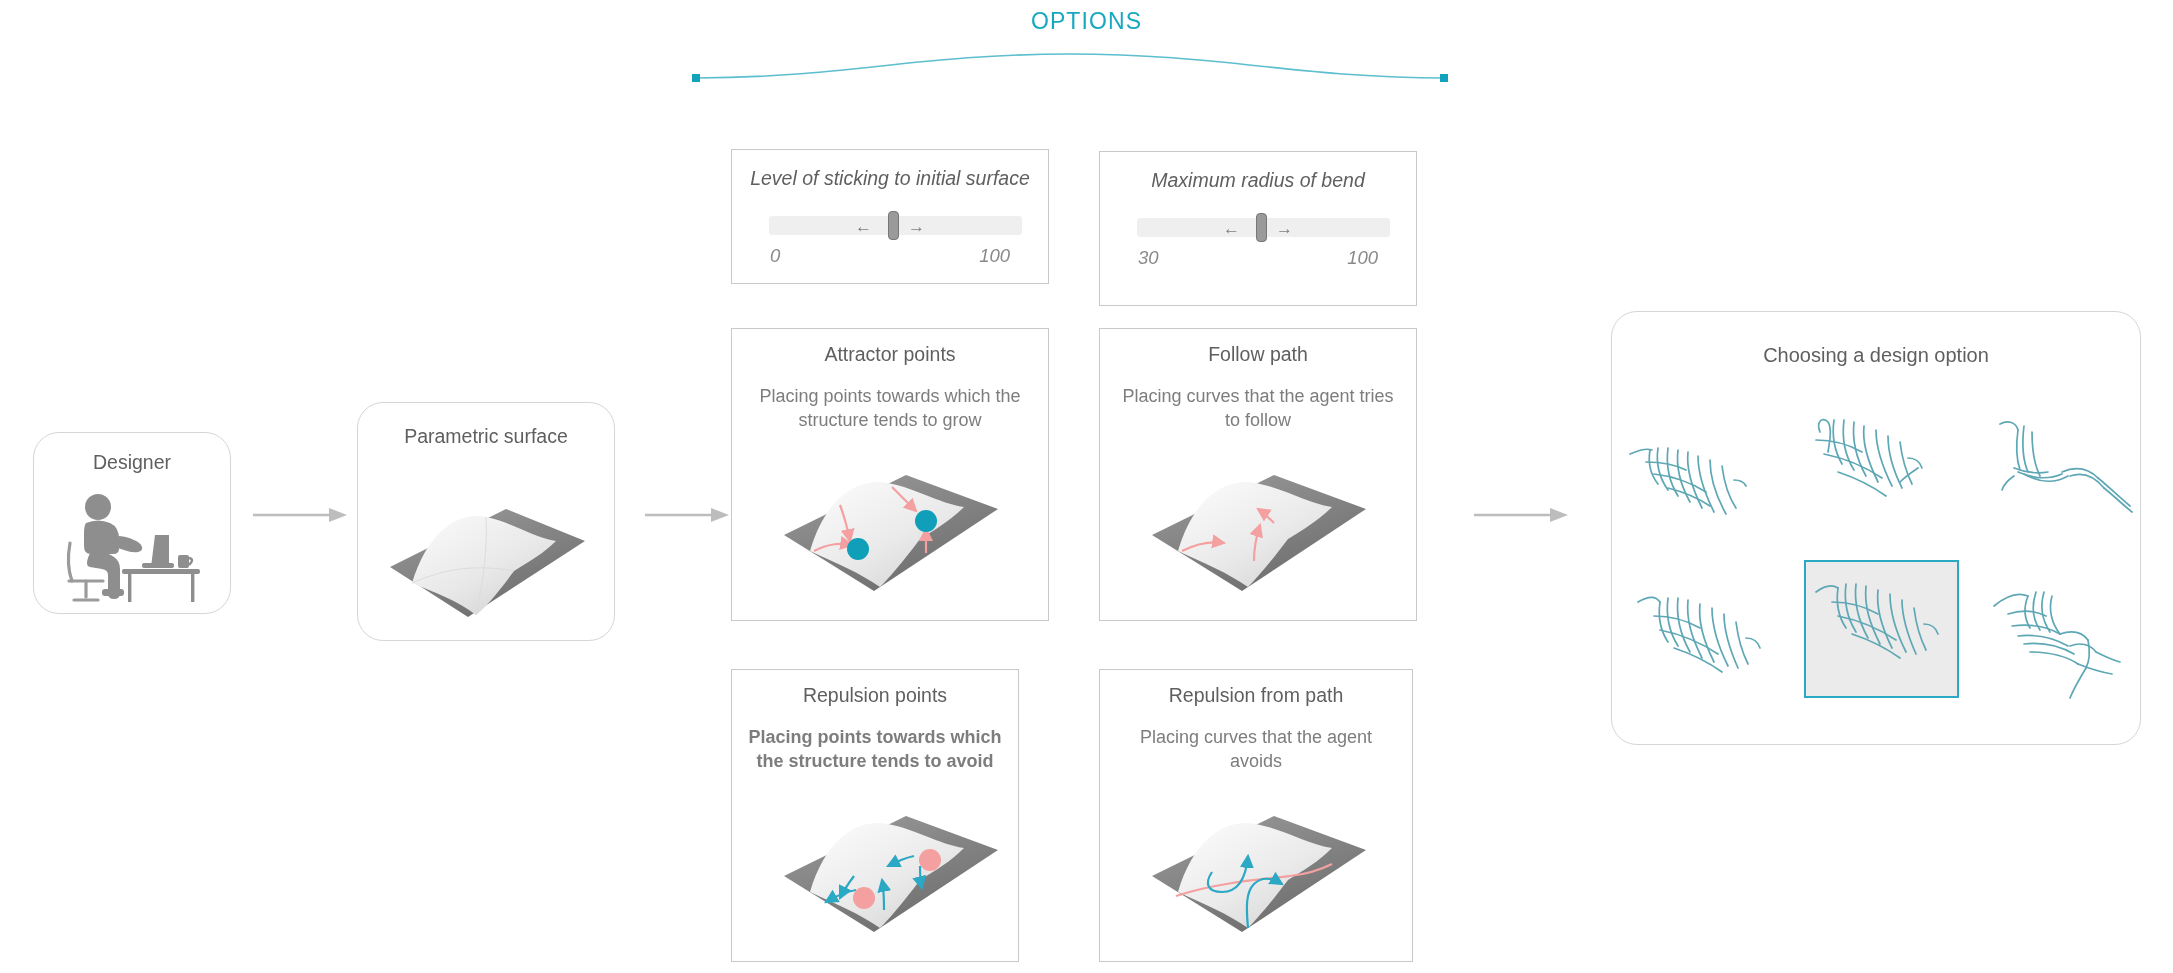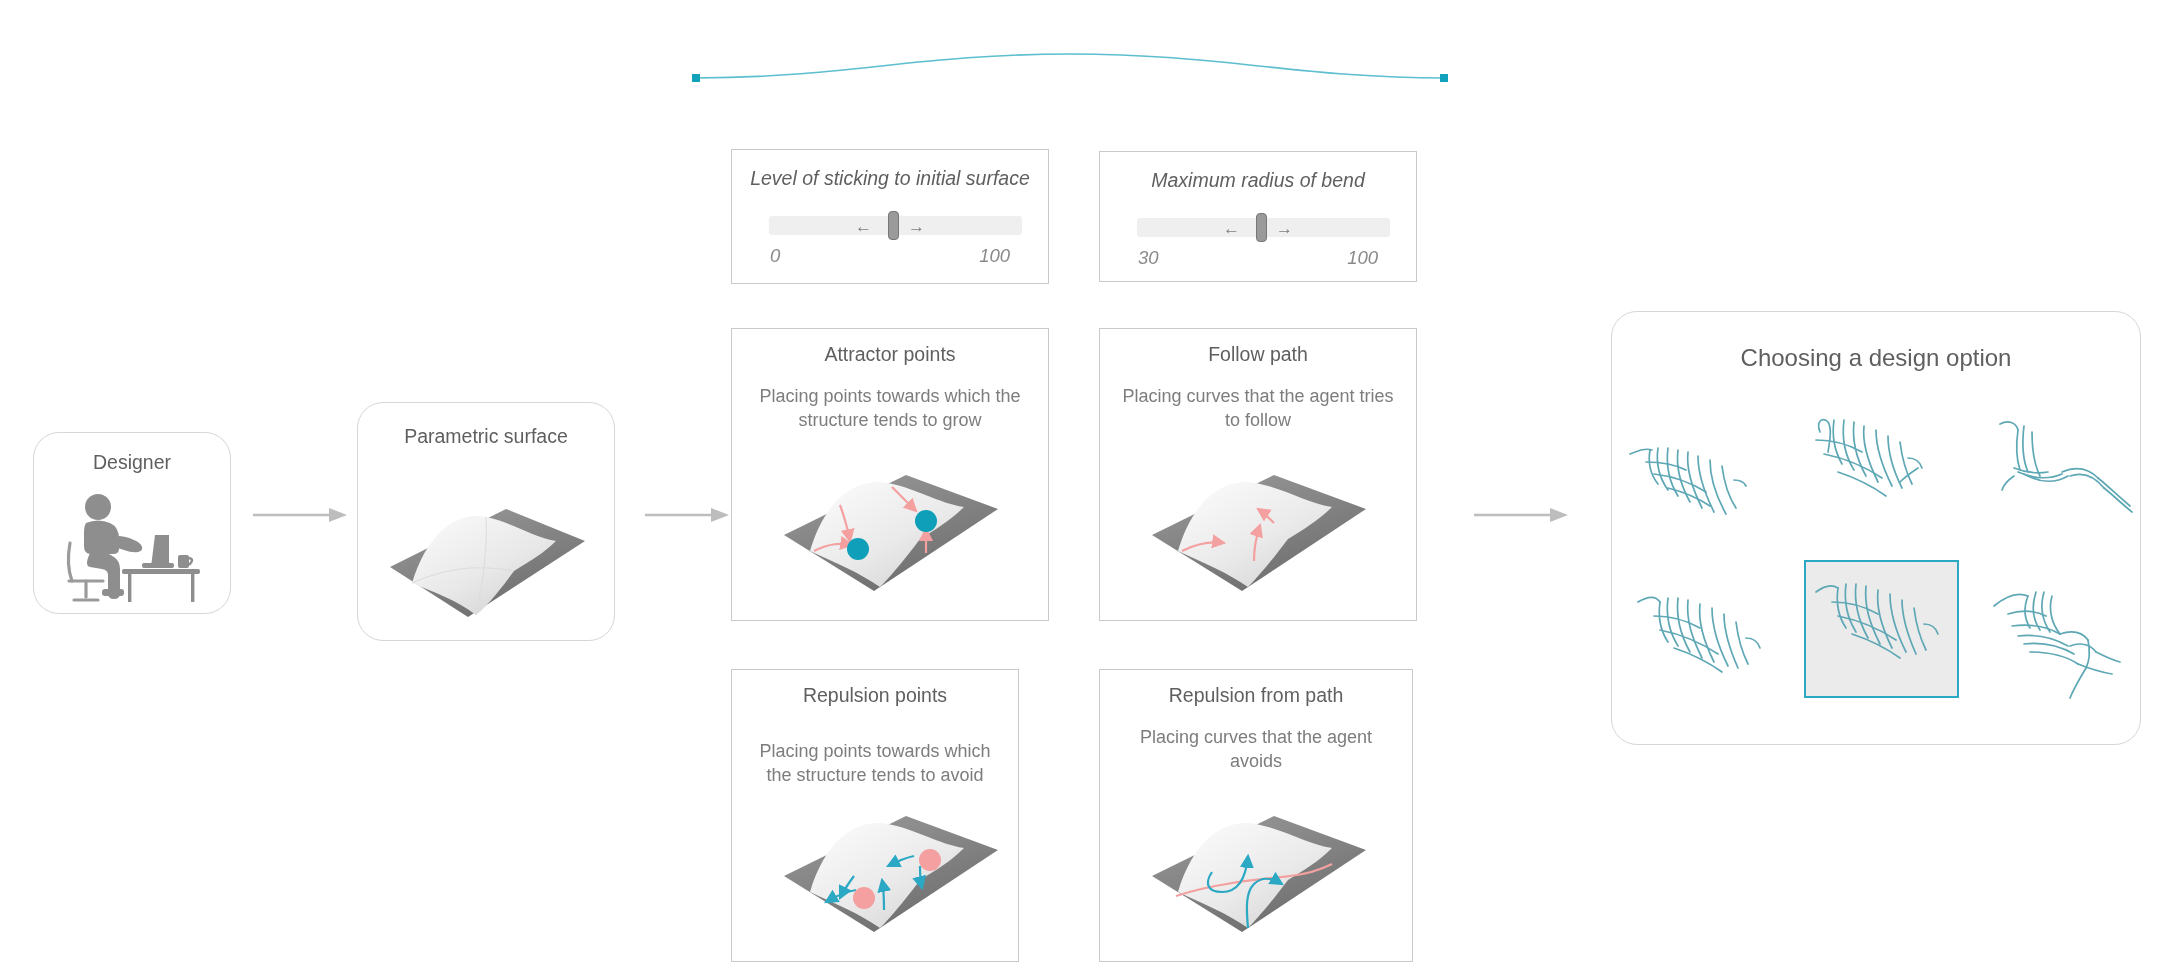--- a/index.html
+++ b/index.html
@@ -103,40 +103,41 @@
     background: #ebebeb;
     box-sizing: border-box;
   }
   svg { display: block; overflow: visible; }
 </style>
 </head>
 <body>
 
 <div class="stage">
 
+  <div class="abs" id="options-title">OPTIONS</div>
 
   <div class="abs" id="options-divider">
     <svg width="760" height="40" viewBox="0 0 760 40">
       <path d="M6,26 C150,26 230,2 380,2 C530,2 610,26 754,26" fill="none" stroke="#3fb3c6" stroke-width="1.6" opacity="0.85"></path>
       <rect x="2" y="22" width="8" height="8" fill="#13a2bb"></rect>
       <rect x="750" y="22" width="8" height="8" fill="#13a2bb"></rect>
     </svg>
   </div>
 
   <div class="abs card slider-card" style="left:731px; top:149px; width:318px; height:135px;">
     <div class="card-title">Level of sticking to initial surface</div>
     <div class="slider-track" style="left:37px; top:66px; width:253px;"></div>
     <div class="slider-arrow" style="left:123px; top:68px;">←</div>
     <div class="slider-handle" style="left:156px; top:61px;"></div>
     <div class="slider-arrow" style="left:176px; top:68px;">→</div>
     <div class="slider-min" style="left:38px; top:95px;">0</div>
     <div class="slider-max" style="right:38px; top:95px;">100</div>
   </div>
 
-  <div class="abs card slider-card" style="left:1099px; top:151px; width:318px; height:131px;">
+  <div class="abs card slider-card" style="left:1099px; top:151px; width:318px; height:155px;">
     <div class="card-title">Maximum radius of bend</div>
     <div class="slider-track" style="left:37px; top:66px; width:253px;"></div>
     <div class="slider-arrow" style="left:123px; top:68px;">←</div>
     <div class="slider-handle" style="left:156px; top:61px;"></div>
     <div class="slider-arrow" style="left:176px; top:68px;">→</div>
     <div class="slider-min" style="left:38px; top:95px;">30</div>
     <div class="slider-max" style="right:38px; top:95px;">100</div>
   </div>
 
   <div class="abs card-round" style="left:33px; top:432px; width:196px; height:180px; background:#fff;">
@@ -272,21 +273,21 @@
           <path d="M152,114 C152,104 152,98 152,90"></path>
         </g>
         <circle cx="84" cy="110" r="11" fill="#0f9fb8"></circle>
         <circle cx="152" cy="82" r="11" fill="#0f9fb8"></circle>
       </svg>
     </div>
   </div>
 
   <div class="abs card" style="left:731px; top:669px; width:288px; height:293px;">
     <div class="card-title" style="margin-top:14px;">Repulsion points</div>
-    <div class="card-desc" style="margin-top:33px;">Placing points towards which the structure tends to avoid</div>
+    <div class="card-desc" style="margin-top:19px;font-weight:bold;">Placing points towards which the structure tends to avoid</div>
     <div class="abs" style="left:42px; top:110px;">
       <svg width="238" height="168" viewBox="0 0 238 168">
         <defs>
           <linearGradient id="gnd4" x1="0" y1="0" x2="0.6" y2="1">
             <stop offset="0" stop-color="#9c9c9c"></stop>
               <stop offset="1" stop-color="#6e6e6e"></stop>
           </linearGradient>
           <linearGradient id="srf4" x1="0.1" y1="0" x2="0.9" y2="1">
             <stop offset="0" stop-color="#fbfbfb"></stop>
               <stop offset="0.55" stop-color="#eaeaea"></stop>
@@ -346,21 +347,21 @@
   </div>
 
   <div class="abs flow-arrow" style="left:1474px; top:505px;">
     <svg width="96" height="20" viewBox="0 0 96 20">
       <line x1="0" y1="10" x2="78" y2="10" stroke="#bdbdbd" stroke-width="2.4"></line>
       <path d="M76,3 L94,10 L76,17 Z" fill="#bdbdbd"></path>
     </svg>
   </div>
 
   <div class="abs card-round" style="left:1611px; top:311px; width:528px; height:432px;">
-    <div class="card-title" style="margin-top:32px; font-size:24px;">Choosing a design option</div>
+    <div class="card-title" style="margin-top:32px; font-size:20px;">Choosing a design option</div>
 
     <div class="opt-thumb" style="left:12px; top:110px; width:150px; height:120px;">
       <svg width="150" height="120" viewBox="0 0 150 120">
         <g fill="none" stroke="#5ea7b5" stroke-width="1.7" stroke-linecap="round">
           <path d="M6,32 C16,28 22,26 28,28"></path>
           <path d="M26,28 C24,40 26,52 34,62"></path>
           <path d="M34,26 C32,40 34,54 44,68"></path>
           <path d="M44,26 C42,42 44,58 54,74"></path>
           <path d="M54,28 C52,44 56,62 66,80"></path>
           <path d="M64,30 C62,48 68,66 78,86"></path>

